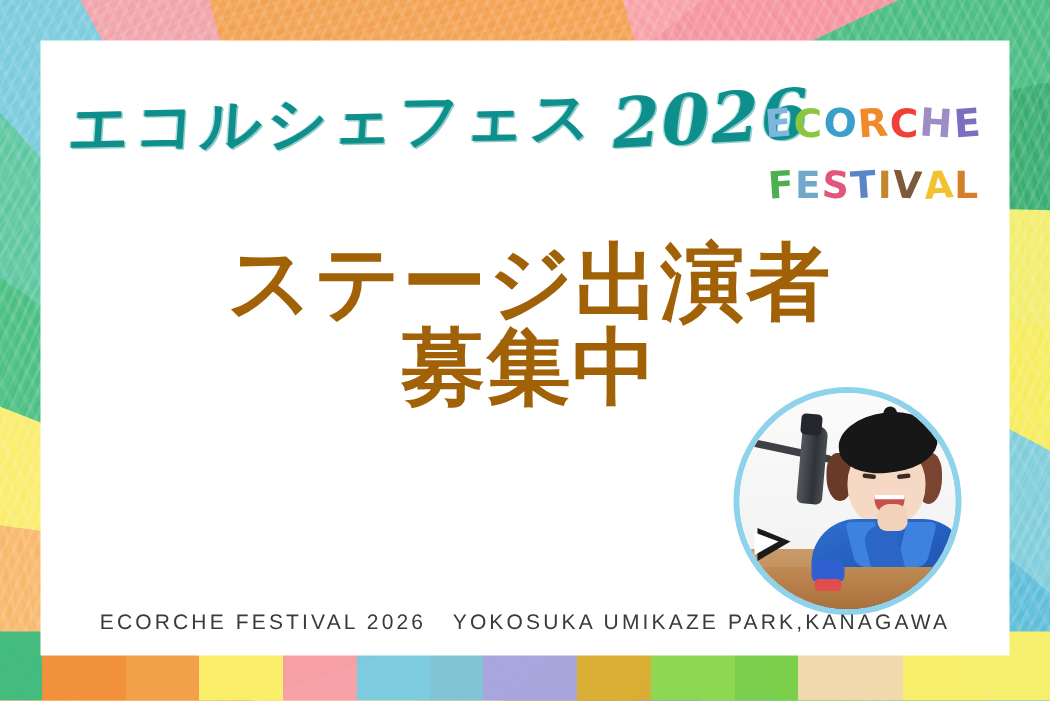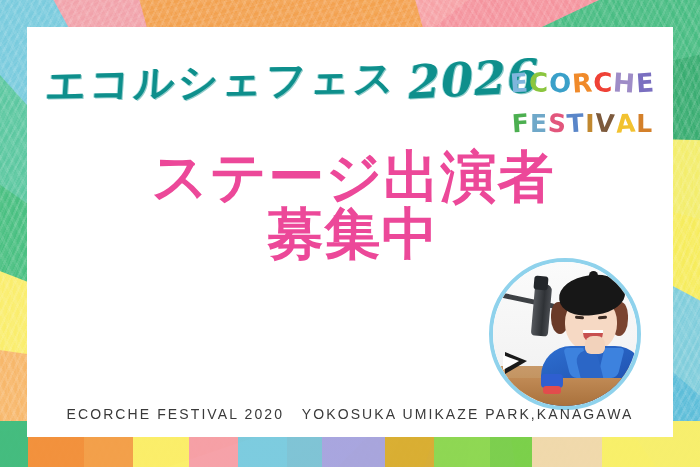--- a/index.html
+++ b/index.html
@@ -150,23 +150,23 @@
     font-weight: 700;
     line-height: 1;
     display: inline-block;
   }
   .logo-row.r2 .gl { font-size: 25px; }
 
   
   .headline {
     position: absolute;
     left: 0; right: 0;
-    top: 148px;
+    top: 160px;
     text-align: center;
-    color: #ec4899;
+    color: #a16207;
     font-family: "DejaVu Sans", sans-serif;
     font-weight: 700;
     font-size: 56px;
     line-height: 1.02;
     letter-spacing: 1px;
   }
   .headline .l1 { display: block; padding-left: 6px; }
   .headline .l2 { display: block; padding-left: 6px; }
 
   
@@ -465,15 +465,15 @@
     <div class="arm"></div>
     <div class="hand"></div>
     <div class="table"></div>
     <div class="obj"></div>
     <div class="obj2"></div>
   </div>
 
   <div class="bubble-tail"></div>
   <div class="bubble-tail-in"></div>
 
-  <div class="footer">ECORCHE FESTIVAL 2020   YOKOSUKA UMIKAZE PARK,KANAGAWA</div>
+  <div class="footer">ECORCHE FESTIVAL 2026   YOKOSUKA UMIKAZE PARK,KANAGAWA</div>
 
 </div>
 
 </body></html>

